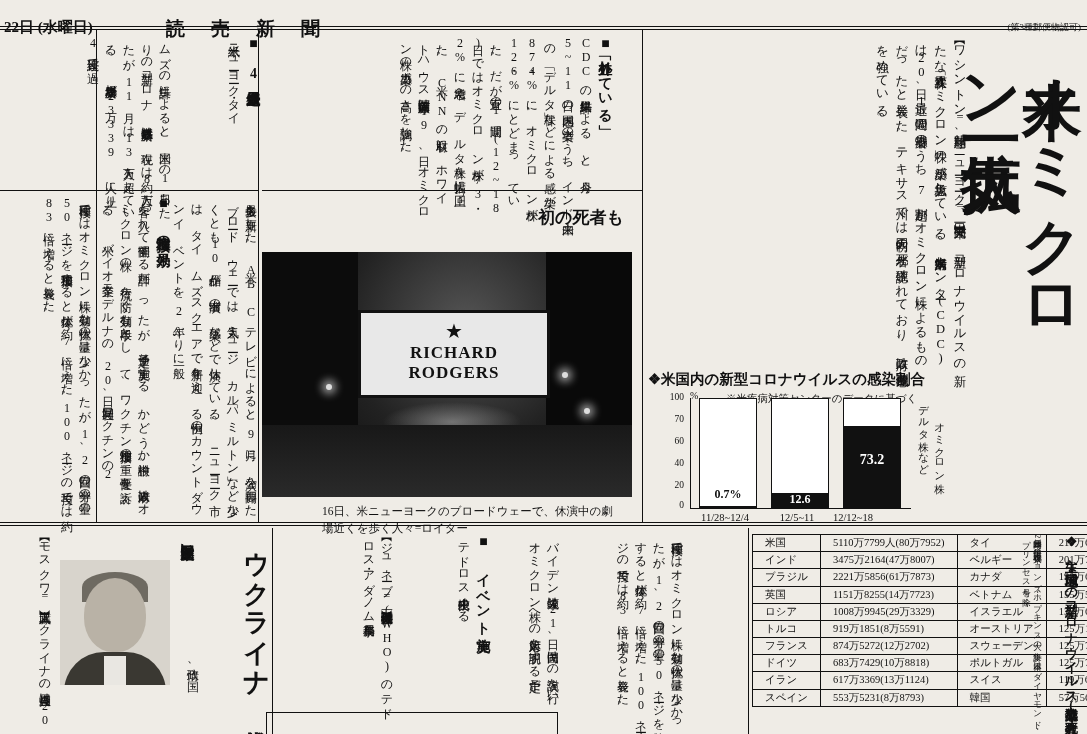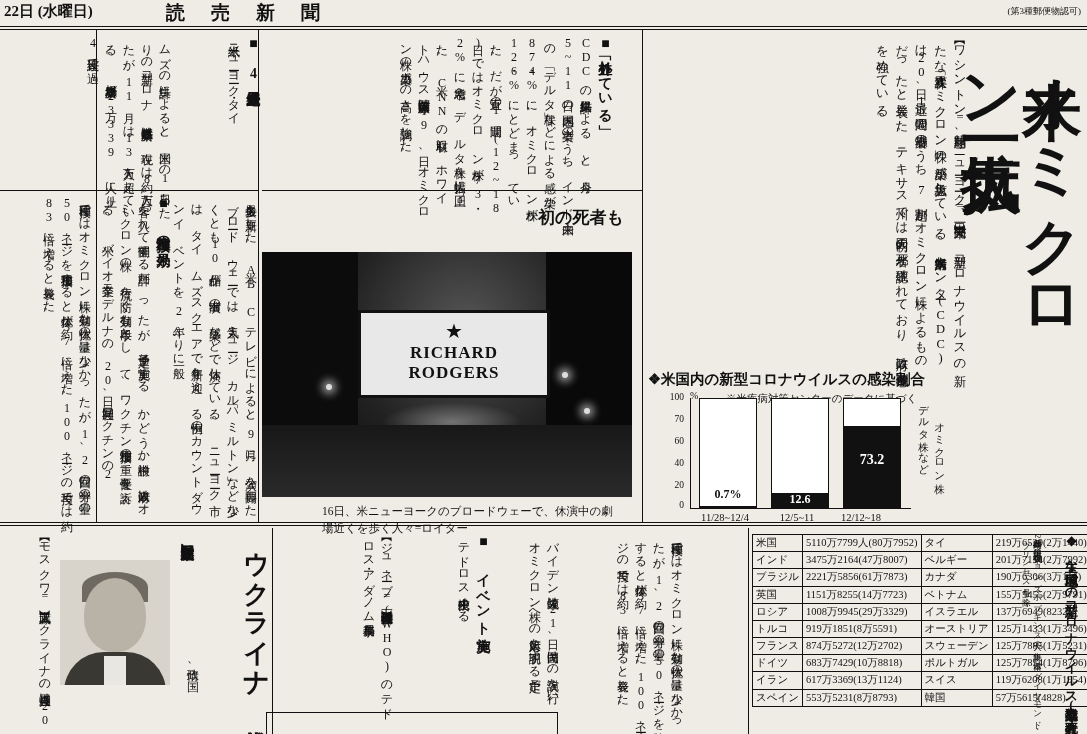--- a/index.html
+++ b/index.html
@@ -7,21 +7,21 @@
     width:1087px;height:734px;
     background:#efece6;
     font-family:"Liberation Serif","DejaVu Serif",serif;
     color:#111;
     overflow:hidden;
     position:relative;
   }
   .page{position:absolute;inset:0;}
   .vm{writing-mode:vertical-rl;}
   
-  #masthead{position:absolute;left:0;top:0;width:1087px;height:26px;text-align:center;}
+  #masthead{position:absolute;left:0;top:16px;width:1087px;height:26px;text-align:center;}
   #mast-date{position:absolute;left:4px;top:2px;font-size:15px;font-weight:bold;}
   #mast-title{position:absolute;left:150px;top:0px;font-size:19px;letter-spacing:26px;font-weight:bold;padding-left:16px;}
   #mast-note{position:absolute;right:6px;top:5px;font-size:9px;}
   #rule-top{position:absolute;left:0;top:26px;width:1087px;height:1px;background:#111;}
   #rule-top2{position:absolute;left:0;top:29px;width:1087px;height:1px;background:#111;}
 
   
   #headline{position:absolute;right:4px;top:34px;height:340px;}
   #headline .hl{
     writing-mode:vertical-rl;text-orientation:upright;
@@ -68,21 +68,21 @@
   .xlabs span{position:absolute;text-align:center;width:70px;}
   #legend{position:absolute;left:916px;top:398px;width:34px;height:110px;font-size:10.5px;}
   #legend .lg{writing-mode:vertical-rl;text-orientation:upright;position:absolute;}
 
   
   .hr{position:absolute;background:#111;height:1px;}
   .vr{position:absolute;background:#111;width:1px;}
 
   
   #table{position:absolute;left:752px;top:534px;width:332px;font-size:10.5px;border-collapse:collapse;}
-  #table td{border:1px solid #111;padding:1px 3px;white-space:nowrap;line-height:1.35;}
+  #table td{border:1px solid #111;padding:1px 12px;white-space:nowrap;line-height:1.35;}
   #table td.name{width:62px;}
 
   
   #bt-head{position:absolute;right:6px;top:534px;height:196px;}
   #bt-head .t{writing-mode:vertical-rl;text-orientation:upright;font-size:13px;font-weight:bold;line-height:1.5;}
 
   
   #portrait{position:absolute;left:60px;top:560px;width:110px;height:125px;background:#d8d4cc;overflow:hidden;border:0;}
   #portrait .face{position:absolute;left:24px;top:18px;width:62px;height:74px;border-radius:50% 50% 46% 46%;background:#b9b2a6;}
   #portrait .hair{position:absolute;left:22px;top:12px;width:66px;height:30px;border-radius:50% 50% 0 0;background:#6e6a61;}
@@ -188,21 +188,21 @@
     <div class="barcell" style="left:152px;height:92px;">
       <div class="seg white" style="height:29px;position:absolute;bottom:81px;"></div>
       <div class="seg black" style="height:81px;position:absolute;bottom:0;"></div>
       <div class="lab" style="bottom:40px;color:#fff;font-size:14px;">73.2</div>
     </div>
   </div>
 
   <div class="xlabs">
     <span style="left:0px;">11/28~12/4</span>
     <span style="left:72px;">12/5~11</span>
-    <span style="left:136px;">12/12~18</span>
+    <span style="left:128px;">12/12~18</span>
   </div>
 
   <div id="legend">
     <div class="lg" style="left:0;top:0;">デルタ株 など</div>
     <div class="lg" style="left:16px;top:18px;">オミクロン株</div>
   </div>
 
   <div class="hr" style="left:0;top:522px;width:1087px;"></div>
   <div class="hr" style="left:0;top:525px;width:1087px;"></div>
   <div class="hr" style="left:262px;top:190px;width:380px;"></div>

